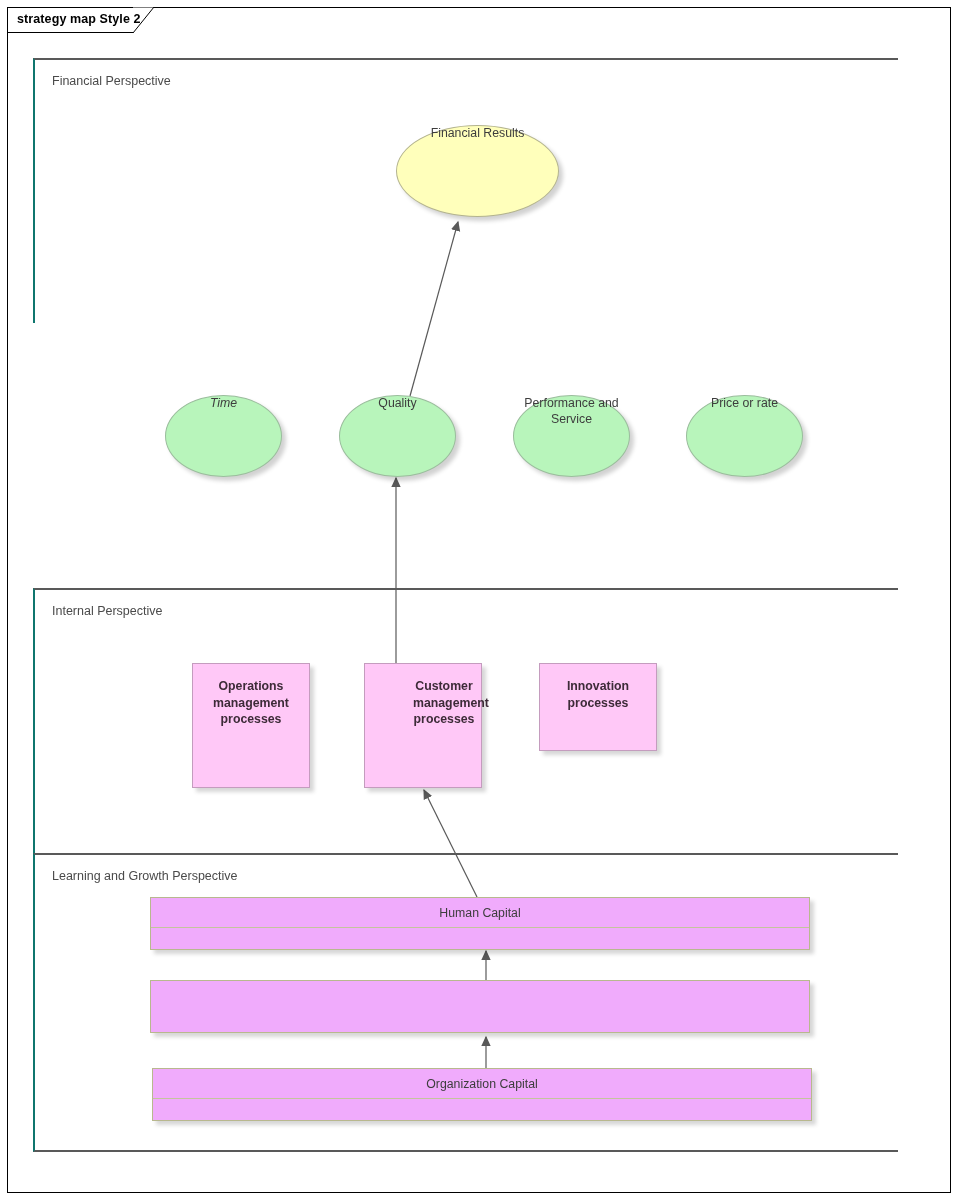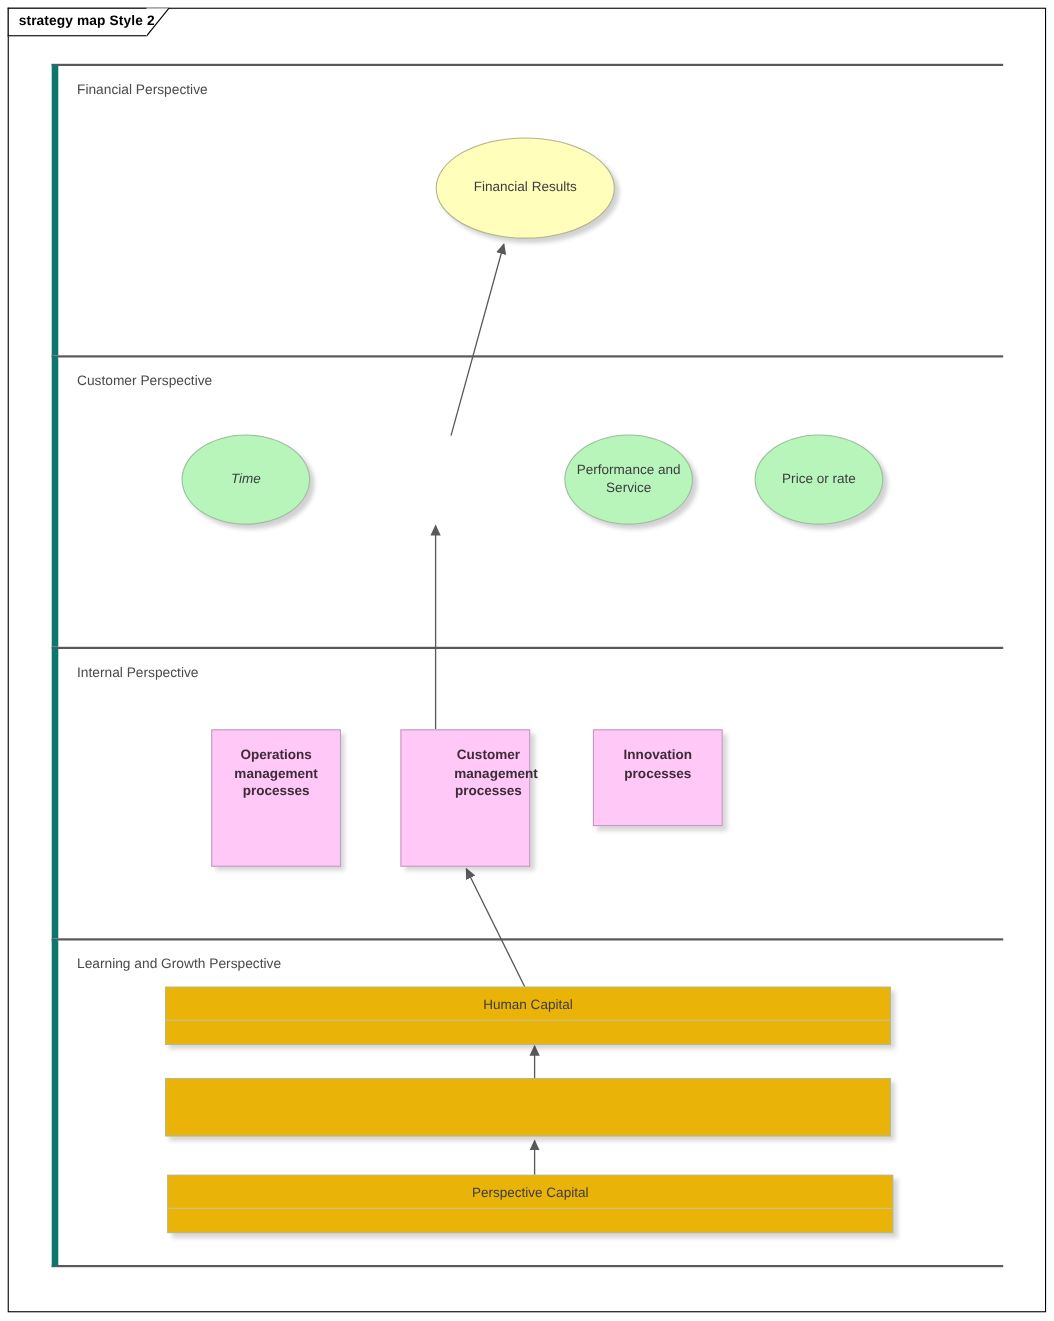--- a/index.html
+++ b/index.html
@@ -62,24 +62,24 @@
     font-size: 12.5px;
     font-weight: bold;
     color: #000000;
     white-space: nowrap;
     letter-spacing: 0.1px;
   }
 
   
   .band {
     position: absolute;
-    left: 47px;
+    left: 33px;
     box-sizing: border-box;
     border-top: 2px solid #595959;
-    border-left: 6px solid #0f766e;
+    border-left: 2px solid #0f766e;
     width: 865px;
     text-align: right;
   }
   .band.last {
     border-bottom: 2px solid #595959;
   }
   .band-label {
     position: absolute;
     left: 17px;
     top: 14px;
@@ -90,21 +90,20 @@
 
   
   .node {
     position: absolute;
     box-sizing: border-box;
   }
   .ellipse {
     border-radius: 50%;
     border: 1px solid #9c9c82;
     display: flex;
-    align-items: center;
     justify-content: center;
     text-align: center;
     font-size: 12.3px;
     color: #3d3d3d;
     line-height: 1.28;
     box-shadow: 4px 4px 4px rgba(0,0,0,0.18);
   }
   .ellipse.yellow { background: #ffffbb; border-color: #b3b38f; }
   .ellipse.green  { background: #b8f5bb; border-color: #9bbd9d; }
 
@@ -115,21 +114,21 @@
     font-weight: bold;
     color: #3d2b38;
     text-align: center;
     line-height: 1.36;
     padding: 14px 6px 0 6px;
     box-shadow: 4px 4px 4px rgba(0,0,0,0.16);
     margin-left: 28px;
   }
 
   .capbar {
-    background: #eab308;
+    background: #f0abfc;
     border: 1px solid #b8b88e;
     box-shadow: 4px 4px 4px rgba(0,0,0,0.16);
   }
   .capbar .cap-title {
     height: 30px;
     line-height: 30px;
     text-align: center;
     font-size: 12.3px;
     color: #3d3d3d;
     border-bottom: 1px solid #c4c49c;
@@ -162,23 +161,20 @@
         <path d="M0,0 L21,0 L0,26" fill="#ffffff" stroke="none"></path>
         <path d="M0,0 L21,0" stroke="#000" stroke-width="1" fill="none"></path>
         <path d="M21,0 L0,26" stroke="#000" stroke-width="1" fill="none"></path>
       </svg>
     </div>
     <div class="tab-label">strategy map Style 2</div>
   </div>
 
   <div class="band" id="band-0" style="top: 58px; height: 265px;">
     <div class="band-label">Financial Perspective</div>
-  </div>
-  <div class="band" id="band-1" style="top: 323px; height: 265px;">
-    <div class="band-label">Customer Perspective</div>
   </div>
   <div class="band" id="band-2" style="top: 588px; height: 265px;">
     <div class="band-label">Internal Perspective</div>
   </div>
   <div class="band last" id="band-3" style="top: 853px; height: 299px;">
     <div class="band-label">Learning and Growth Perspective</div>
   </div>
 
   <svg class="links">
     <defs>
@@ -195,20 +191,23 @@
       </g>
   </svg>
 
   <div class="node ellipse yellow" id="fin-0" style="left: 396px; top: 125px; width: 163px; height: 92px;">
     <span>Financial Results</span>
   </div>
 
   <div class="node ellipse green" id="cus-0" style="left: 165px; top: 395px; width: 117px; height: 82px; font-style: italic;">
     <span>Time</span>
   </div>
+  <div class="node ellipse green" id="cus-1" style="left: 339px; top: 395px; width: 117px; height: 82px;">
+    <span>Quality</span>
+  </div>
   <div class="node ellipse green" id="cus-2" style="left: 513px; top: 395px; width: 117px; height: 82px;">
     <span>Performance and Service</span>
   </div>
   <div class="node ellipse green" id="cus-3" style="left: 686px; top: 395px; width: 117px; height: 82px;">
     <span>Price or rate</span>
   </div>
 
   <div class="node procbox" id="int-0" style="left: 164px; top: 663px; width: 118px; height: 125px;">
     <span>Operations management processes</span>
   </div>
@@ -220,17 +219,17 @@
   </div>
 
   <div class="node capbar" id="lrn-0" style="left: 150px; top: 897px; width: 660px; height: 53px;">
     <div class="cap-title">Human Capital</div>
     <div class="cap-body"></div>
   </div>
   <div class="node capbar" id="lrn-1" style="left: 150px; top: 980px; width: 660px; height: 53px;">
     <div class="cap-body"></div>
   </div>
   <div class="node capbar" id="lrn-2" style="left: 152px; top: 1068px; width: 660px; height: 53px;">
-    <div class="cap-title">Perspective Capital</div>
+    <div class="cap-title">Organization Capital</div>
     <div class="cap-body"></div>
   </div>
 
 </div>
 
 </body></html>

